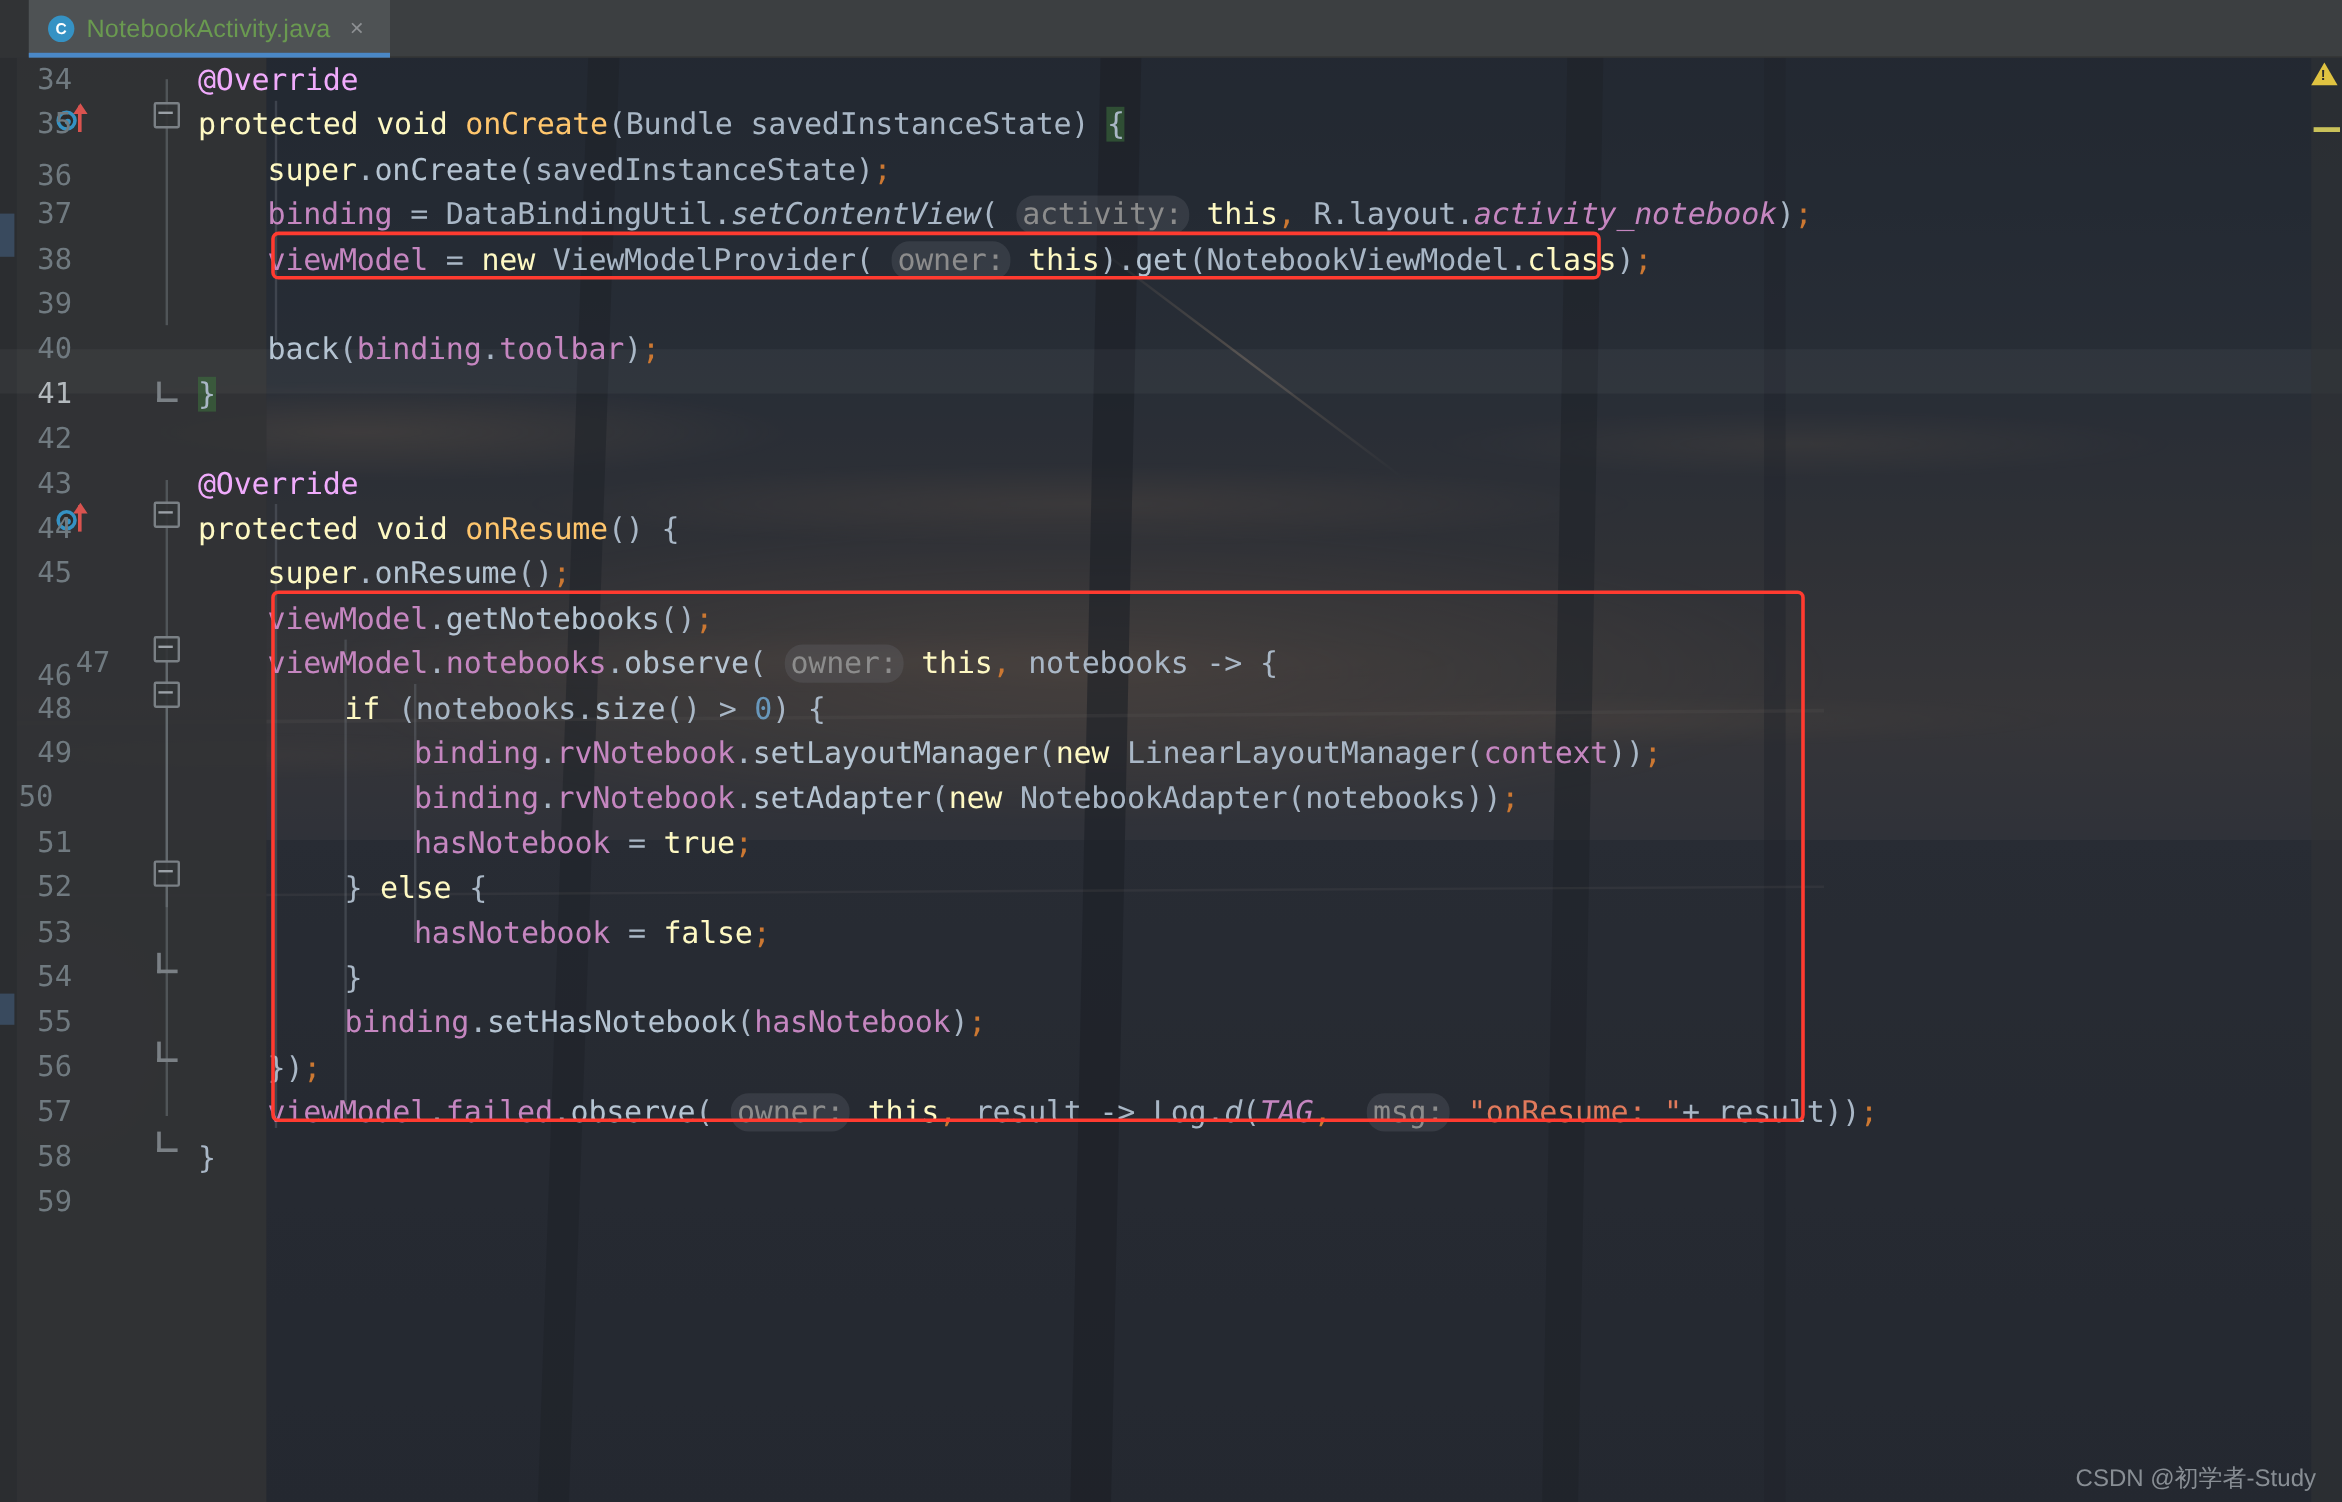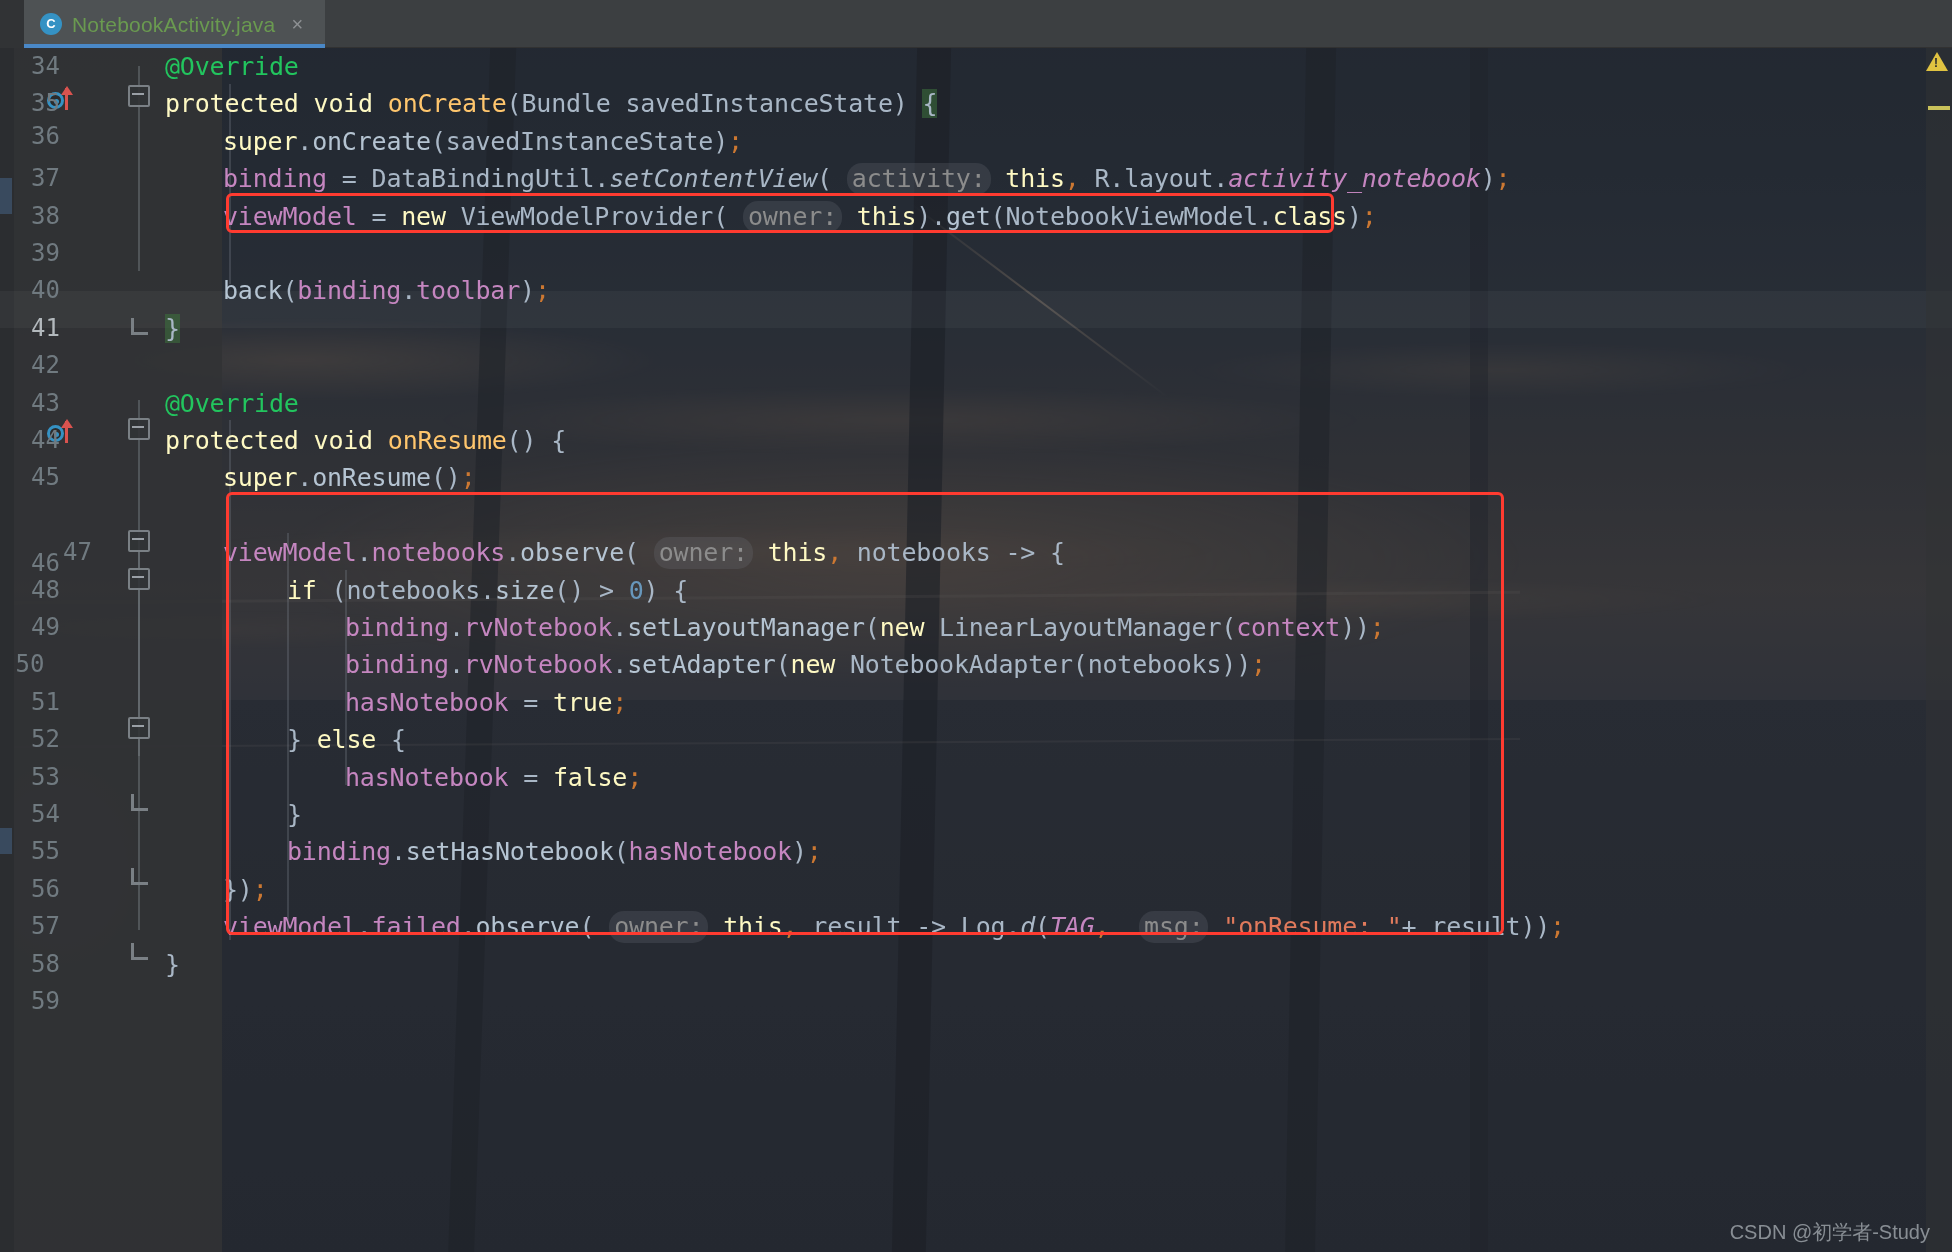--- a/index.html
+++ b/index.html
@@ -97,21 +97,21 @@
   .lineno.cur { color: #b3b9bd; }
   .code {
     position: absolute; left: 165px; white-space: pre;
     font: 25px/37.4px "DejaVu Sans Mono", monospace; color: #a9b7c6; letter-spacing: -0.2px;
   }
 
   
   .kw   { color: #fef9c3; }
   .fld  { color: #c586c0; }
   .mcall{ color: #b5c4d2; }
-  .anno { color: #22c55e; }
+  .anno { color: #f0abfc; }
   .num  { color: #6897bb; }
   .str  { color: #e07a5c; }
   .ital { font-style: italic; color: #a9b7c6; }
   .italc{ font-style: italic; color: #c586c0; }
   .pun  { color: #a9b7c6; }
   .semi { color: #cc7832; }
   .brace{ color: #a9b7c6; }
   .brace-hl { color: #a9b7c6; background: rgba(60,115,60,.55); }
   .typ  { color: #a9b7c6; }
   .hint {
@@ -257,21 +257,21 @@
         <div class="box"></div>
         <div class="minus"></div>
       </div>
     <div class="foldend" style="top:268px;"></div>
     <div class="foldend" style="top:744px;"></div>
     <div class="foldend" style="top:818px;"></div>
     <div class="foldend" style="top:893px;"></div>
 
     <div class="lineno" style="top:0px;">34</div>
     <div class="lineno" style="top:37.4px;">35</div>
-    <div class="lineno" style="top:70px;text-align:right;">36</div>
+    <div class="lineno" style="top:80px;text-align:right;">36</div>
     <div class="lineno" style="top:112.2px;">37</div>
     <div class="lineno" style="top:149.6px;">38</div>
     <div class="lineno" style="top:187px;">39</div>
     <div class="lineno" style="top:224.4px;text-align:right;">40</div>
     <div class="lineno cur" style="top:261.8px;">41</div>
     <div class="lineno" style="top:299.2px;">42</div>
     <div class="lineno" style="top:336.6px;">43</div>
     <div class="lineno" style="top:374px;">44</div>
     <div class="lineno" style="top:411.4px;">45</div>
     <div class="lineno" style="top:448.8px;margin-top:48px;">46</div>
@@ -305,20 +305,21 @@
     <div class="code" style="top:261.8px; left:165px;"><span class="brace-hl">}</span></div>
 
     <div class="code" style="top:299.2px; left:165px;"></div>
 
     <div class="code" style="top:336.6px; left:165px;"><span class="anno">@Override</span></div>
 
     <div class="code" style="top:374px;   left:165px;"><span class="kw">protected</span> <span class="kw">void</span> <span style="color:#ffc66d">onResume</span><span class="pun">()</span> <span class="brace">{</span></div>
 
     <div class="code" style="top:411.4px; left:223px;"><span class="kw">super</span><span class="pun">.</span><span class="mcall">onResume</span><span class="pun">()</span><span class="semi">;</span></div>
 
+    <div class="code" style="top:448.8px; left:223px;"><span class="fld">viewModel</span><span class="pun">.</span><span class="mcall">getNotebooks</span><span class="pun">()</span><span class="semi">;</span></div>
 
     <div class="code" style="top:486.2px; left:223px;"><span class="fld">viewModel</span><span class="pun">.</span><span class="fld">notebooks</span><span class="pun">.</span><span class="mcall">observe</span><span class="pun">(</span> <span class="hint">owner:</span> <span class="kw">this</span><span class="semi">,</span> <span class="typ">notebooks</span> <span class="pun">-&gt;</span> <span class="brace">{</span></div>
 
     <div class="code" style="top:523.6px; left:287px;"><span class="kw">if</span> <span class="pun">(</span><span class="typ">notebooks</span><span class="pun">.</span><span class="mcall">size</span><span class="pun">()</span> <span class="pun">&gt;</span> <span class="num">0</span><span class="pun">)</span> <span class="brace">{</span></div>
 
     <div class="code" style="top:561px;   left:345px;"><span class="fld">binding</span><span class="pun">.</span><span class="fld">rvNotebook</span><span class="pun">.</span><span class="mcall">setLayoutManager</span><span class="pun">(</span><span class="kw">new</span> <span class="typ">LinearLayoutManager</span><span class="pun">(</span><span class="fld">context</span><span class="pun">))</span><span class="semi">;</span></div>
 
     <div class="code" style="top:598.4px; left:345px;"><span class="fld">binding</span><span class="pun">.</span><span class="fld">rvNotebook</span><span class="pun">.</span><span class="mcall">setAdapter</span><span class="pun">(</span><span class="kw">new</span> <span class="typ">NotebookAdapter</span><span class="pun">(</span><span class="typ">notebooks</span><span class="pun">))</span><span class="semi">;</span></div>
 
     <div class="code" style="top:635.8px; left:345px;"><span class="fld">hasNotebook</span> <span class="pun">=</span> <span class="kw">true</span><span class="semi">;</span></div>

